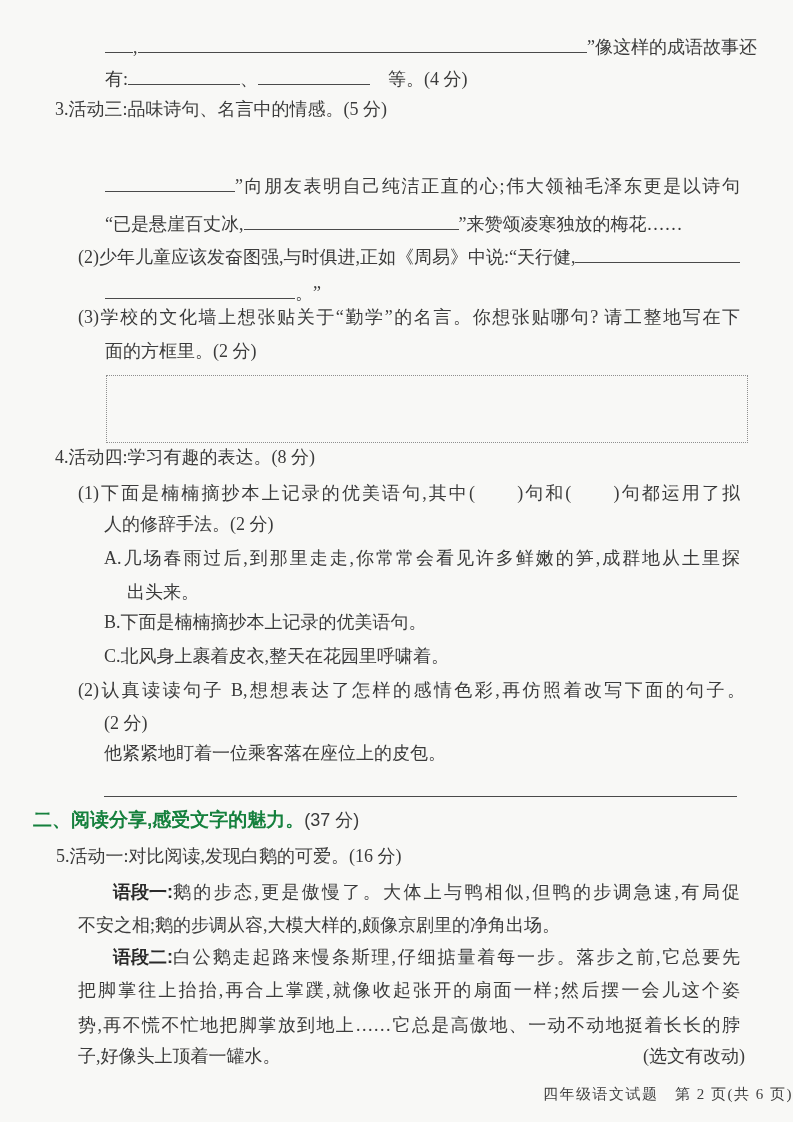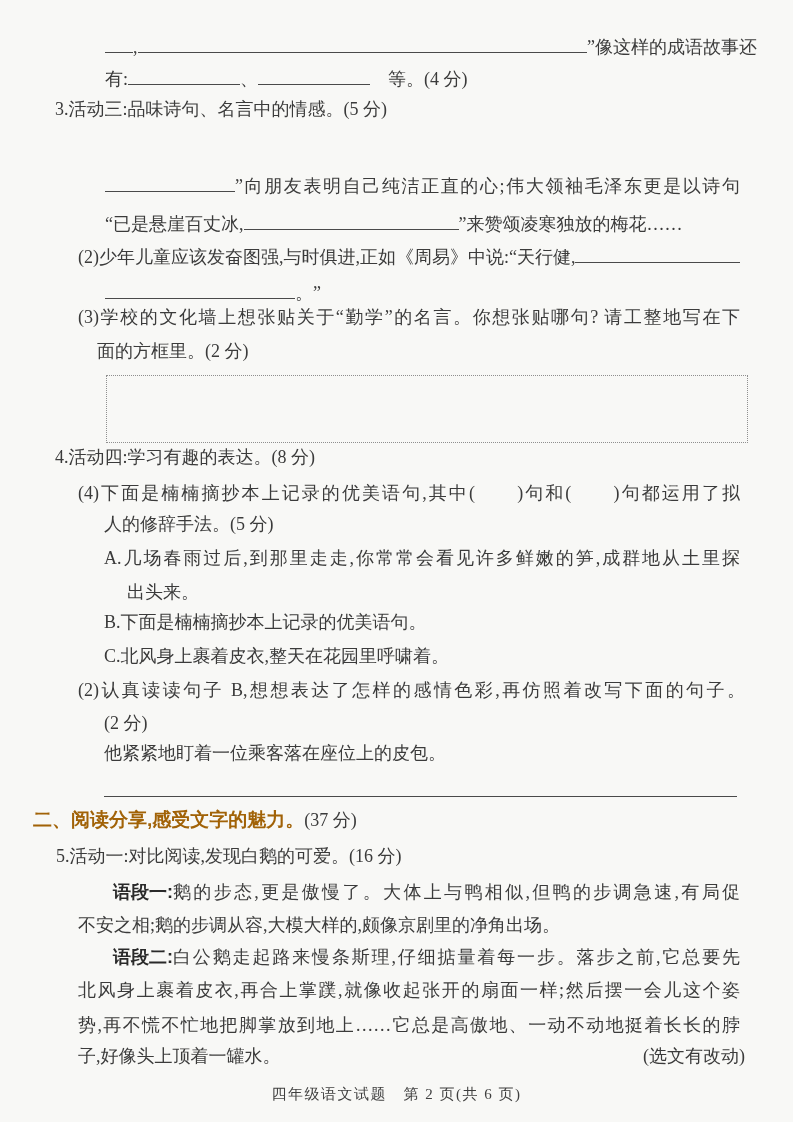--- a/index.html
+++ b/index.html
@@ -40,45 +40,45 @@
     white-space:normal;
     text-align:justify;
     text-align-last:justify;
     overflow:hidden;
   }
   .spacer{flex:1 1 auto;}
   .secheader{
     font-family:"Liberation Sans","DejaVu Sans",sans-serif;
     font-weight:bold;
     font-size:19px;
-    color:#a16207;
+    color:#15803d;
   }
   .secscore{
-    font-family:Liberation Serif, serif;
+    font-family:Liberation Sans, sans-serif;
     font-weight:normal;
     font-size:18px;
     color:#3b3b3b;
   }
   .plabel{
     font-family:"Liberation Sans","DejaVu Sans",sans-serif;
     font-weight:bold;
     color:#2a2a2a;
   }
   .answer-box{
     position:absolute;
     border:1.5px dotted #8f8f8f;
   }
   .answer-line{
     position:absolute;
     border-top:1.4px solid #4a4a4a;
   }
   .footer{
     position:absolute;
     left:0;right:0;
-    text-align:center;
+    text-align:right;
     font-size:15px;
     letter-spacing:1.5px;
     color:#3f3f3f;
     height:24px;line-height:24px;
   }
 </style>
 </head>
 <body>
 
 <div class="sheet">
@@ -109,28 +109,28 @@
   <div class="line flexline" style="top:244px;left:78px;right:53px">
     <span>(2)少年儿童应该发奋图强,与时俱进,正如《周易》中说:“天行健,</span>
     <span class="blank grow"></span>
   </div>
 
   <div class="line" style="top:280px;left:105px">
     <span class="blank" style="width:190px"></span><span>。”</span>
   </div>
 
   <div class="line fill" style="top:304px;left:78px;right:53px">(3)学校的文化墙上想张贴关于“勤学”的名言。你想张贴哪句? 请工整地写在下</div>
-  <div class="line" style="top:338px;left:97px">面的方框里。(2 分)</div>
+  <div class="line" style="top:338px;left:105px">面的方框里。(2 分)</div>
 
   <div class="answer-box" style="top:375px;left:106px;width:640px;height:66px"></div>
 
   <div class="line" style="top:444px;left:55px">4.活动四:学习有趣的表达。(8 分)</div>
 
-  <div class="line fill" style="top:480px;left:78px;right:53px">(4)下面是楠楠摘抄本上记录的优美语句,其中(　　)句和(　　)句都运用了拟</div>
-  <div class="line" style="top:511px;left:104px">人的修辞手法。(5 分)</div>
+  <div class="line fill" style="top:480px;left:78px;right:53px">(1)下面是楠楠摘抄本上记录的优美语句,其中(　　)句和(　　)句都运用了拟</div>
+  <div class="line" style="top:511px;left:104px">人的修辞手法。(2 分)</div>
 
   <div class="line fill" style="top:545px;left:104px;right:53px">A.几场春雨过后,到那里走走,你常常会看见许多鲜嫩的笋,成群地从土里探</div>
   <div class="line" style="top:579px;left:127px">出头来。</div>
 
   <div class="line" style="top:609px;left:104px">B.下面是楠楠摘抄本上记录的优美语句。</div>
   <div class="line" style="top:643px;left:104px">C.北风身上裹着皮衣,整天在花园里呼啸着。</div>
 
   <div class="line fill" style="top:677px;left:78px;right:48px">(2)认真读读句子 B,想想表达了怎样的感情色彩,再仿照着改写下面的句子。</div>
   <div class="line" style="top:710px;left:104px">(2 分)</div>
   <div class="line" style="top:740px;left:104px">他紧紧地盯着一位乘客落在座位上的皮包。</div>
@@ -146,21 +146,21 @@
   <div class="line flexline" style="top:879px;left:113px;right:53px">
     <span class="plabel">语段一:</span>
     <span class="growtext">鹅的步态,更是傲慢了。大体上与鸭相似,但鸭的步调急速,有局促</span>
   </div>
   <div class="line" style="top:912px;left:78px">不安之相;鹅的步调从容,大模大样的,颇像京剧里的净角出场。</div>
 
   <div class="line flexline" style="top:944px;left:113px;right:53px">
     <span class="plabel">语段二:</span>
     <span class="growtext">白公鹅走起路来慢条斯理,仔细掂量着每一步。落步之前,它总要先</span>
   </div>
-  <div class="line fill" style="top:977px;left:78px;right:53px">北风身上裹着皮衣,再合上掌蹼,就像收起张开的扇面一样;然后摆一会儿这个姿</div>
+  <div class="line fill" style="top:977px;left:78px;right:53px">把脚掌往上抬抬,再合上掌蹼,就像收起张开的扇面一样;然后摆一会儿这个姿</div>
   <div class="line flexline" style="top:1043px;left:78px;right:48px">
     <span>子,好像头上顶着一罐水。</span>
     <span class="spacer"></span>
     <span>(选文有改动)</span>
   </div>
 
   <div class="line fill" style="top:1012px;left:78px;right:53px">势,再不慌不忙地把脚掌放到地上……它总是高傲地、一动不动地挺着长长的脖</div>
 
   <div class="footer" style="top:1082px">
     <span>四年级语文试题</span>　<span>第 2 页(共 6 页)</span>

